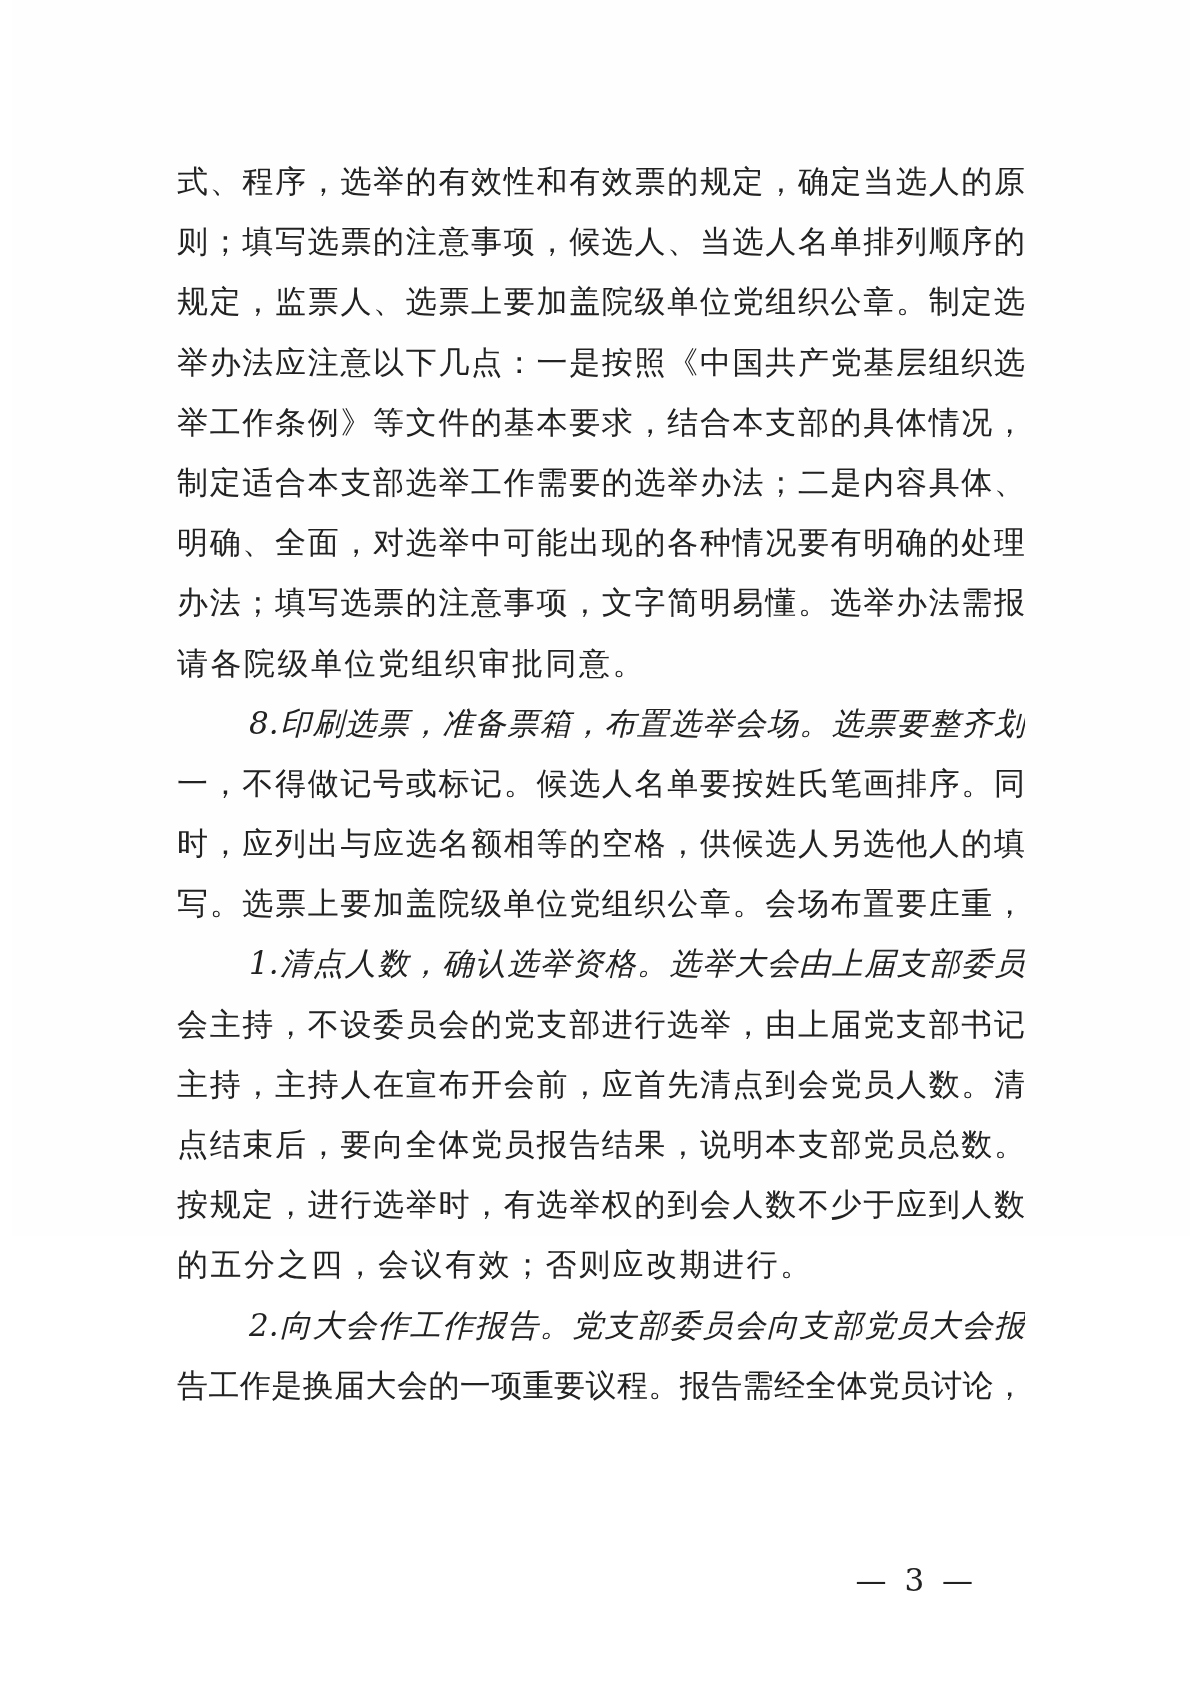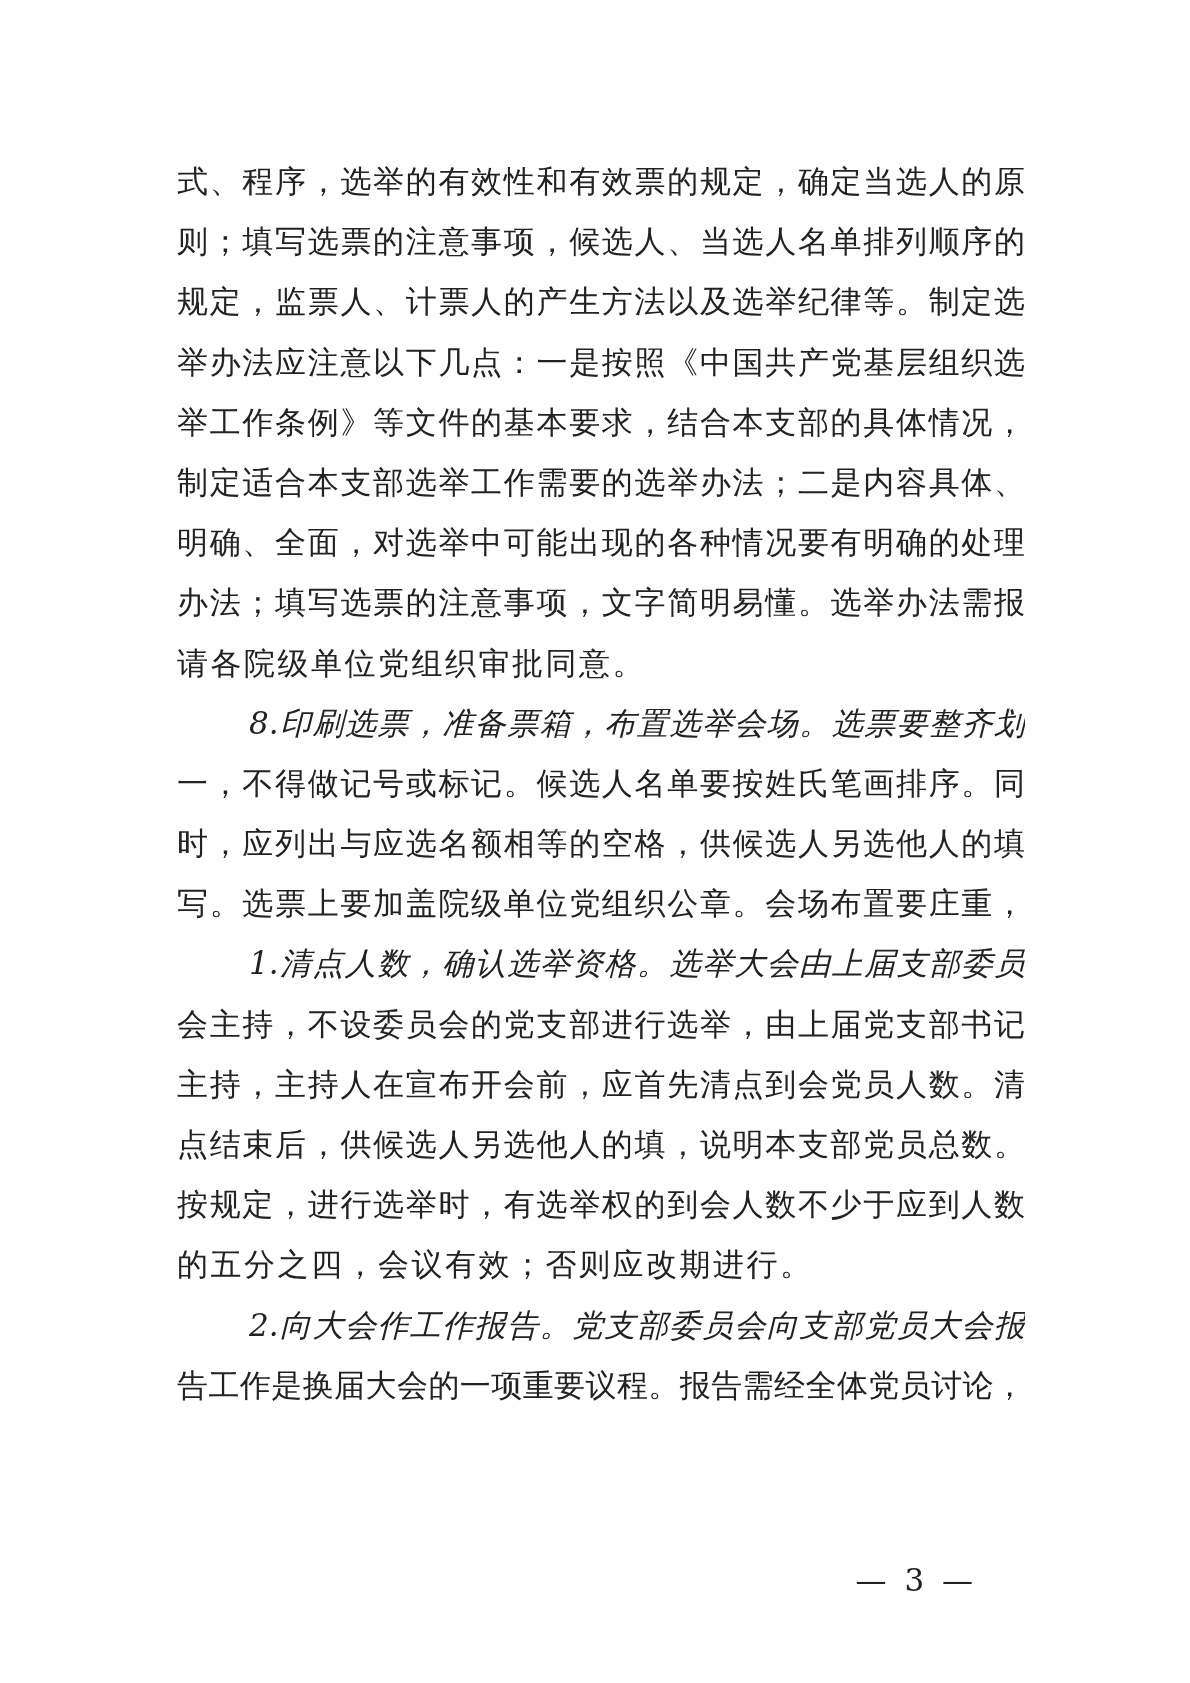--- a/index.html
+++ b/index.html
@@ -65,34 +65,34 @@
     letter-spacing: 4px;
   }
 </style>
 </head>
 <body>
 
 <div class="page">
   <div class="content">
       <div class="line">式、程序，选举的有效性和有效票的规定，确定当选人的原</div>
       <div class="line">则；填写选票的注意事项，候选人、当选人名单排列顺序的</div>
-      <div class="line">规定，监票人、计票人的产生方法以及选举纪律等。制定选</div>
+      <div class="line">规定，监票人、选票上要加盖院级单位党组织公章。制定选</div>
       <div class="line">举办法应注意以下几点：一是按照《中国共产党基层组织选</div>
       <div class="line">举工作条例》等文件的基本要求，结合本支部的具体情况，</div>
       <div class="line">制定适合本支部选举工作需要的选举办法；二是内容具体、</div>
       <div class="line">明确、全面，对选举中可能出现的各种情况要有明确的处理</div>
       <div class="line">办法；填写选票的注意事项，文字简明易懂。选举办法需报</div>
       <div class="line last">请各院级单位党组织审批同意。</div>
       <div class="line indent">8.印刷选票，准备票箱，布置选举会场。选票要整齐划</div>
       <div class="line">一，不得做记号或标记。候选人名单要按姓氏笔画排序。同</div>
       <div class="line">时，应列出与应选名额相等的空格，供候选人另选他人的填</div>
       <div class="line">写。选票上要加盖院级单位党组织公章。会场布置要庄重，</div>
       <div class="line indent">1.清点人数，确认选举资格。选举大会由上届支部委员</div>
       <div class="line">会主持，不设委员会的党支部进行选举，由上届党支部书记</div>
       <div class="line">主持，主持人在宣布开会前，应首先清点到会党员人数。清</div>
-      <div class="line">点结束后，供候选人另选他人的填，说明本支部党员总数。</div>
+      <div class="line">点结束后，要向全体党员报告结果，说明本支部党员总数。</div>
       <div class="line">按规定，进行选举时，有选举权的到会人数不少于应到人数</div>
       <div class="line last">的五分之四，会议有效；否则应改期进行。</div>
       <div class="line indent">2.向大会作工作报告。党支部委员会向支部党员大会报</div>
       <div class="line">告工作是换届大会的一项重要议程。报告需经全体党员讨论，</div>
     </div>
   <div class="footer">— 3 —</div>
 </div>
 
 </body></html>

